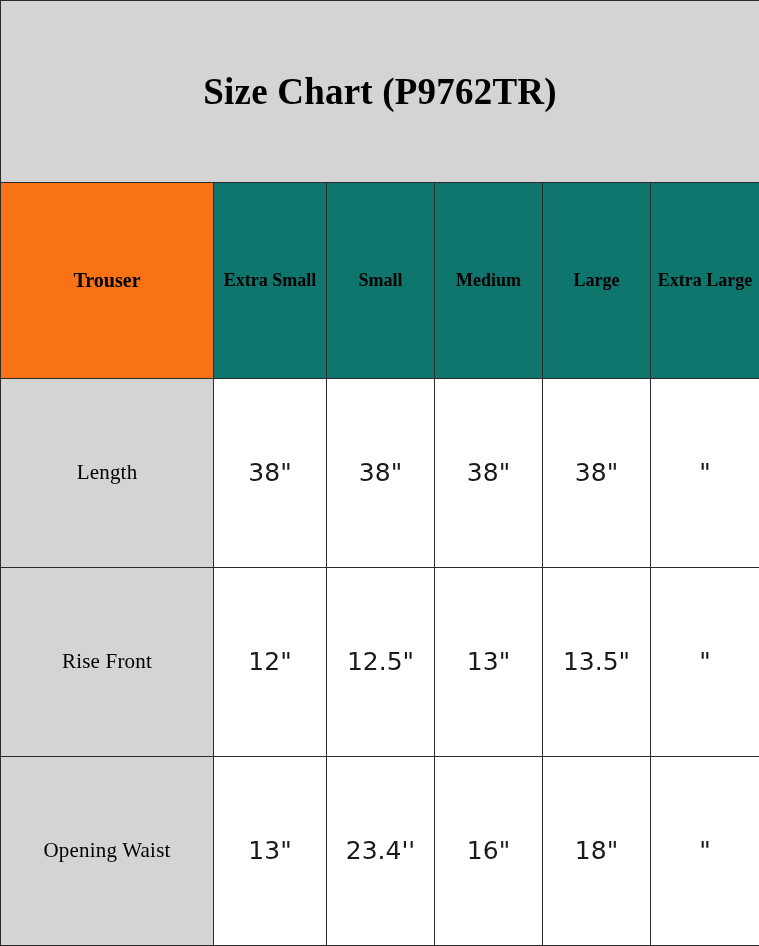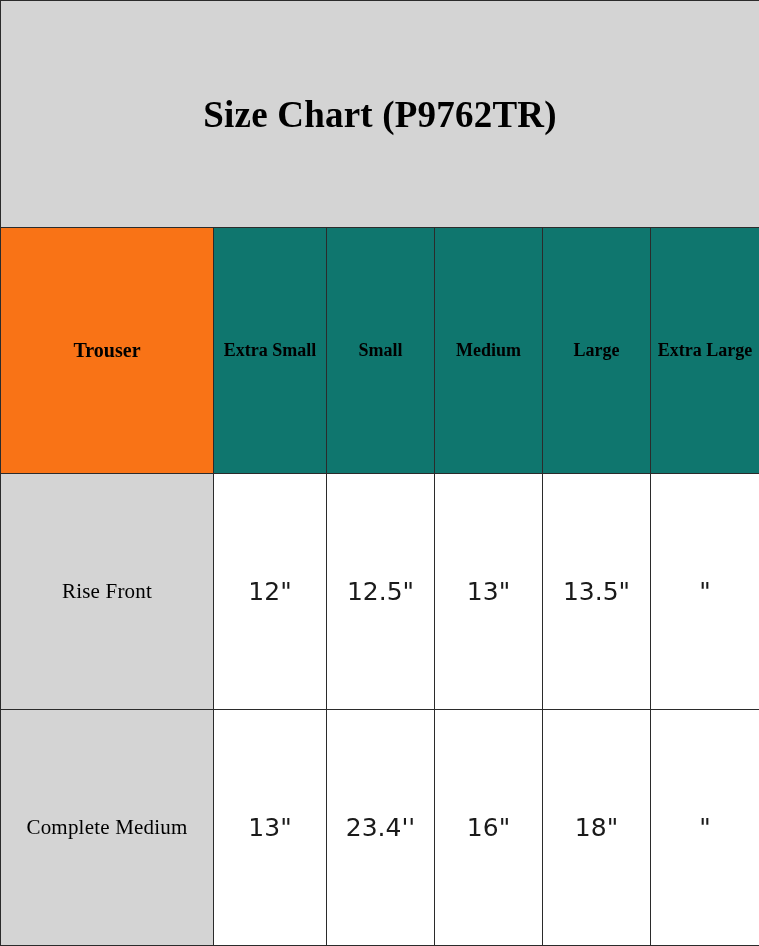--- a/index.html
+++ b/index.html
@@ -101,33 +101,41 @@
       </tr>
       <tr>
         <td class="corner-cell">Trouser</td>
         <td class="size-head">Extra Small</td>
         <td class="size-head">Small</td>
         <td class="size-head">Medium</td>
         <td class="size-head">Large</td>
         <td class="size-head">Extra Large</td>
       </tr>
 
+      <tr class="data-row">
+        <td class="row-label">Length</td>
+        <td class="value-cell">38"</td>
+        <td class="value-cell">38"</td>
+        <td class="value-cell">38"</td>
+        <td class="value-cell">38"</td>
+        <td class="value-cell">"</td>
+      </tr>
 
       <tr class="data-row">
         <td class="row-label">Rise Front</td>
         <td class="value-cell">12"</td>
         <td class="value-cell">12.5"</td>
         <td class="value-cell">13"</td>
         <td class="value-cell">13.5"</td>
         <td class="value-cell">"</td>
       </tr>
 
 
       <tr class="data-row">
-        <td class="row-label">Complete Medium</td>
+        <td class="row-label">Opening Waist</td>
         <td class="value-cell">13"</td>
         <td class="value-cell">23.4''</td>
         <td class="value-cell">16"</td>
         <td class="value-cell">18"</td>
         <td class="value-cell">"</td>
       </tr>
 
 
 
     </tbody>

